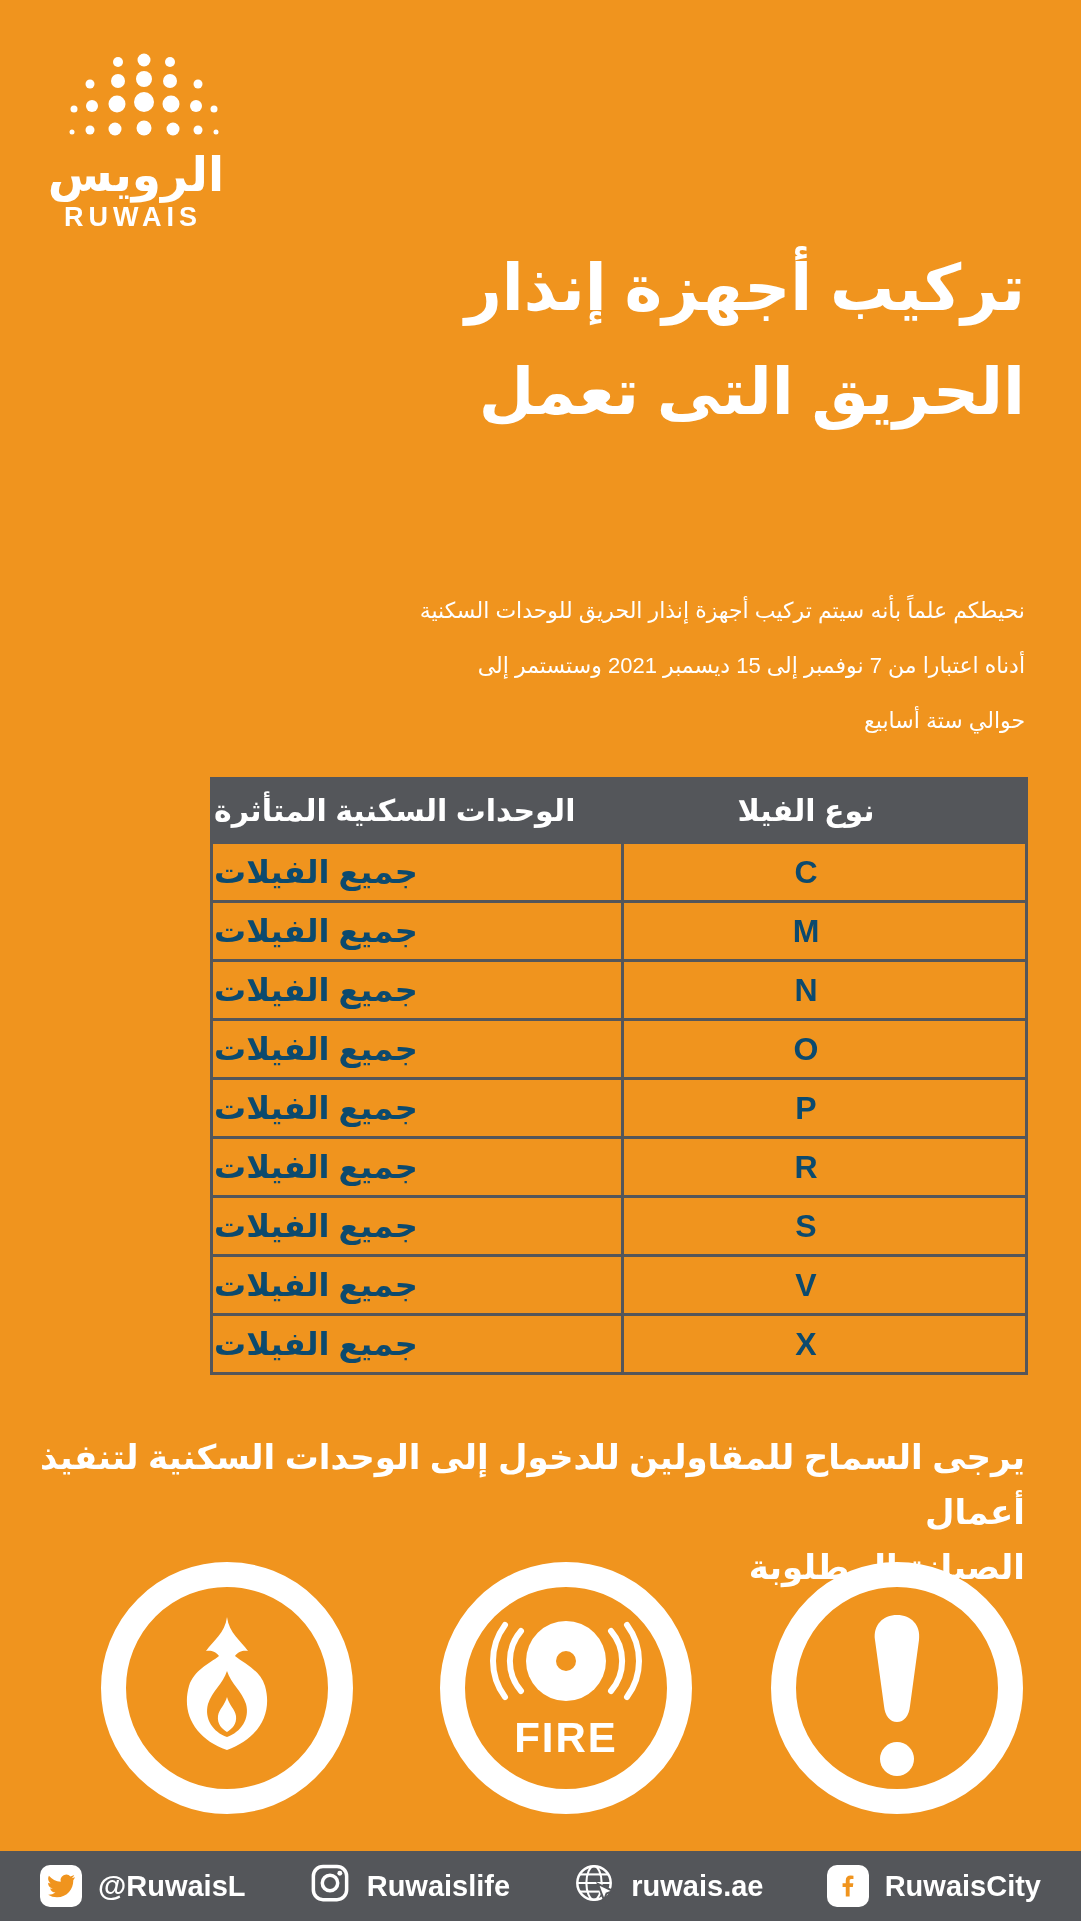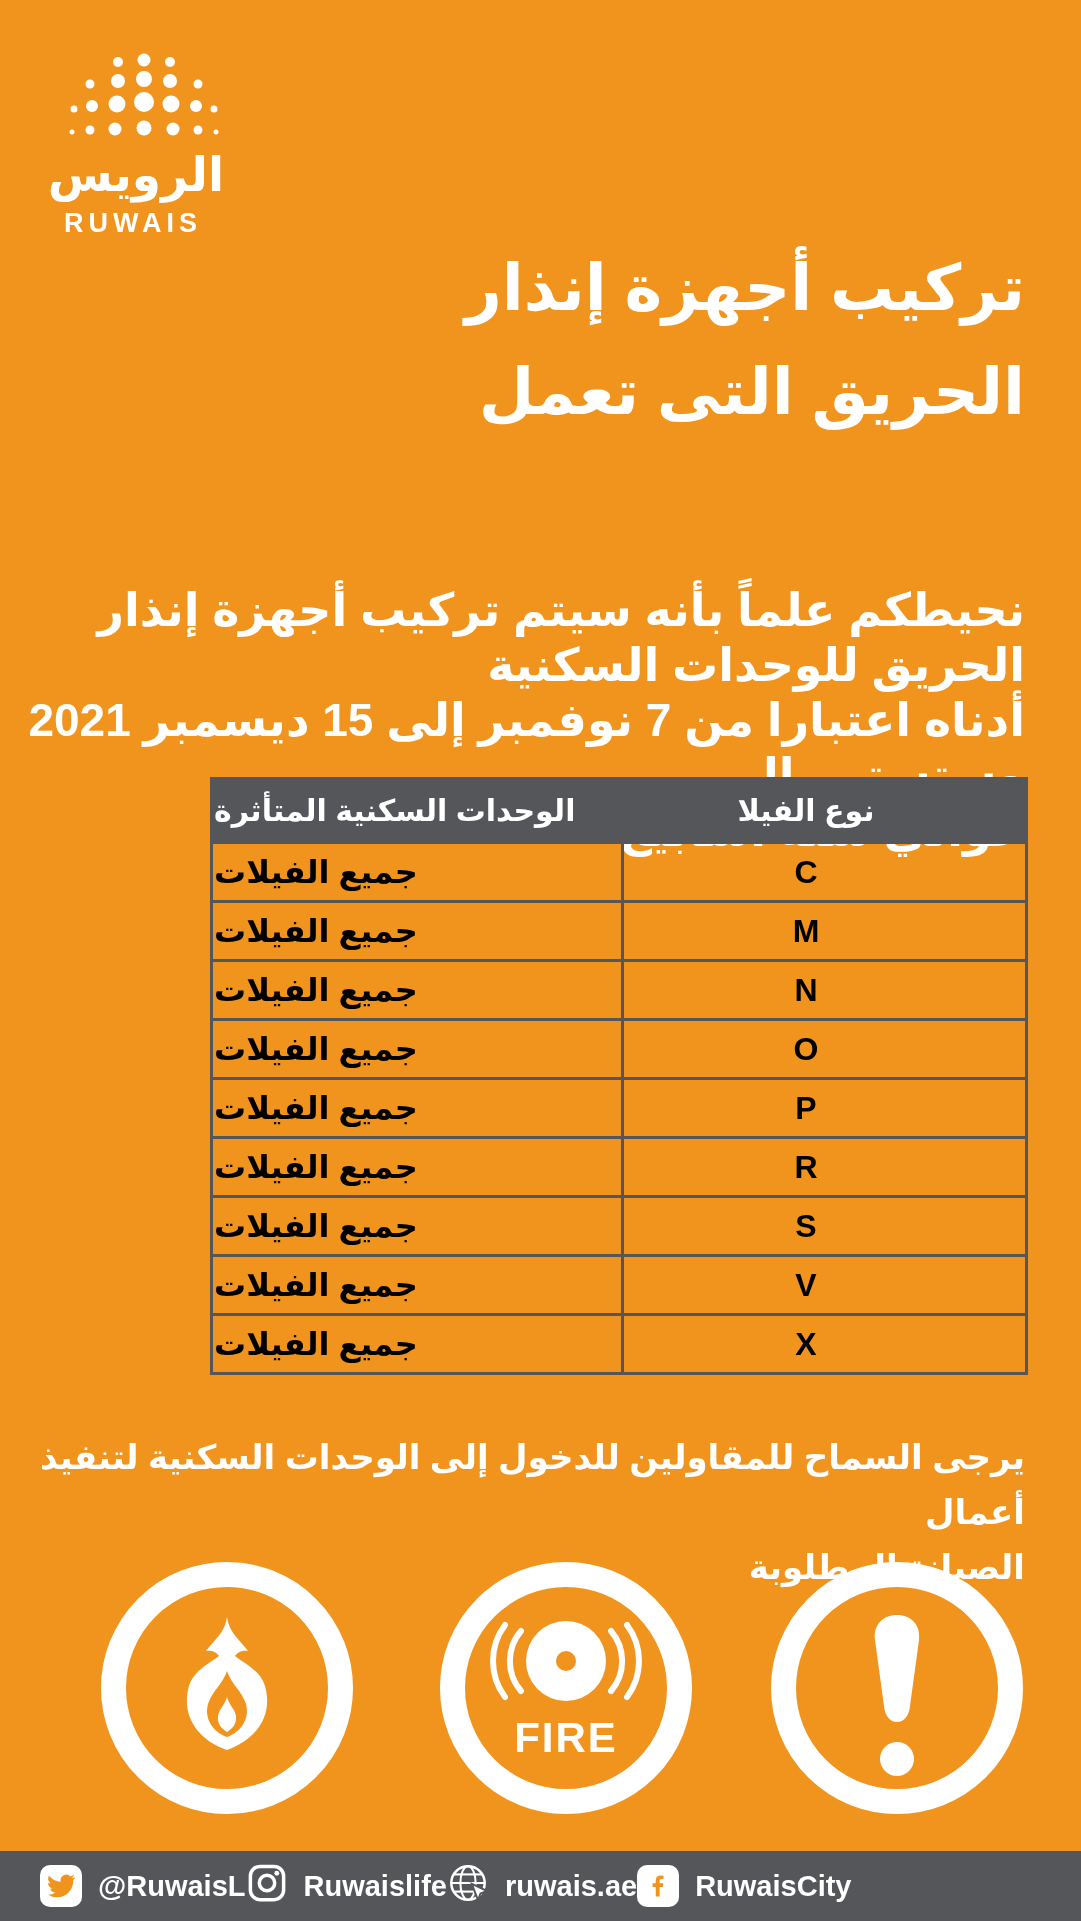--- a/index.html
+++ b/index.html
@@ -3,56 +3,56 @@
 <meta charset="utf-8">
 <style>
   html,body{margin:0;padding:0;background:#F0941E;}
   .page{position:relative;width:1081px;height:1921px;background:#F0941E;overflow:hidden;
         font-family:"Liberation Sans","DejaVu Sans",sans-serif;color:#FFFFFF;}
 
   
   .logo{position:absolute;left:64px;top:52px;width:160px;}
   .logo svg{display:block;width:160px;height:92px;}
   .logo-ar{font-size:47px;font-weight:bold;line-height:50px;margin-top:6px;direction:rtl;}
-  .logo-en{font-size:27px;font-weight:bold;letter-spacing:5px;line-height:30px;margin-top:8px;}
+  .logo-en{font-size:27px;font-weight:bold;letter-spacing:5px;line-height:30px;margin-top:2px;}
 
   
   .title{position:absolute;top:236px;right:56px;direction:rtl;text-align:right;
          font-size:64px;font-weight:bold;line-height:104px;}
 
   
   .intro{position:absolute;top:583px;right:56px;direction:rtl;text-align:right;
-         font-size:46px;font-weight:bold;line-height:55px;}
+         font-size:22px;font-weight:normal;line-height:55px;}
 
   
   .villa-table{position:absolute;top:777px;left:210px;width:815px;border-collapse:collapse;
                direction:rtl;table-layout:fixed;}
   .villa-table col.c-type{width:404px;}
   .villa-table col.c-units{width:411px;}
   .villa-table th,.villa-table td{border:3px solid #54565A;vertical-align:middle;}
   .villa-table thead th{background:#54565A;height:59px;font-size:30px;font-weight:bold;}
   .villa-table th.type,.villa-table td.type{text-align:center;padding-right:38px;margin-top:40px;}
   .villa-table th.units,.villa-table td.units{text-align:left;}
-  .villa-table td{height:54px;font-size:32px;font-weight:bold;color:#000000;}
+  .villa-table td{height:54px;font-size:32px;font-weight:bold;color:#0c4a6e;}
 
   
   .note{position:absolute;top:1430px;right:56px;direction:rtl;text-align:right;
         font-size:34px;font-weight:bold;line-height:55px;padding-left:24px;}
 
   
   .ring{position:absolute;top:1562px;width:252px;height:252px;box-sizing:border-box;
         border:25px solid #FFFFFF;border-radius:50%;}
   .ring svg{display:block;width:202px;height:202px;}
   #icon-fire{left:101px;}
   #icon-alarm{left:440px;}
   #icon-exclaim{left:771px;}
 
   
   .footer{position:absolute;left:0;bottom:0;width:1081px;height:70px;background:#54565A;
-          display:flex;align-items:center;justify-content:flex-start;
+          display:flex;align-items:center;justify-content:space-between;
           padding:0 40px;box-sizing:border-box;}
   .f-item{display:flex;align-items:center;gap:16px;font-size:29px;font-weight:bold;color:#fff;}
   .f-badge{width:42px;height:42px;background:#FFFFFF;border-radius:10px;
            display:flex;align-items:center;justify-content:center;}
   .f-badge svg{width:28px;height:28px;}
   .f-line svg{width:42px;height:42px;}
 </style>
 </head>
 <body>
 

